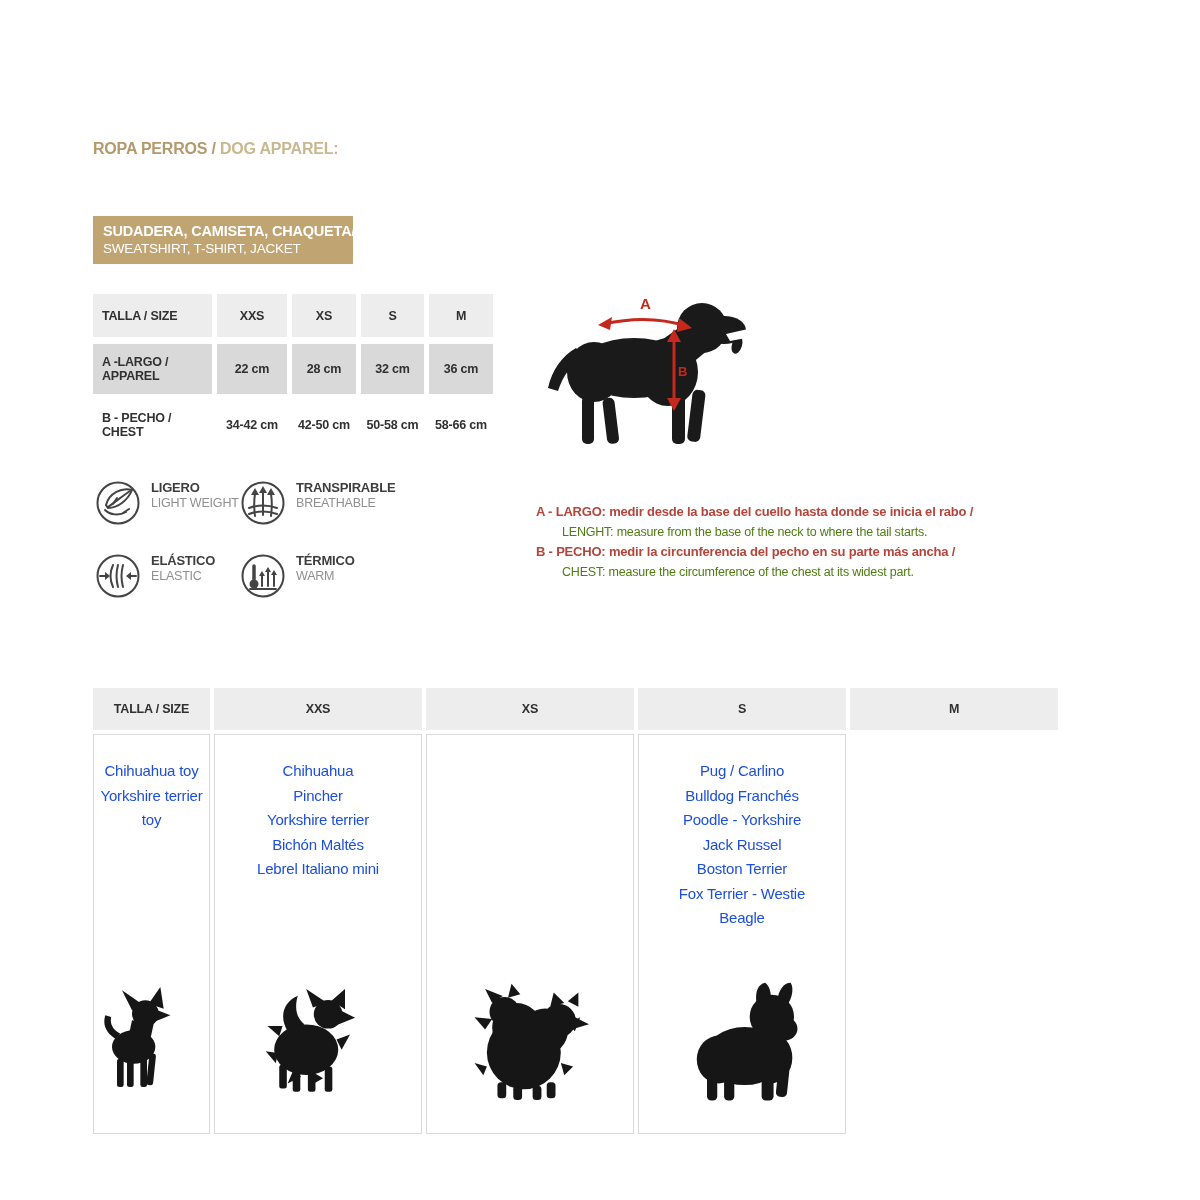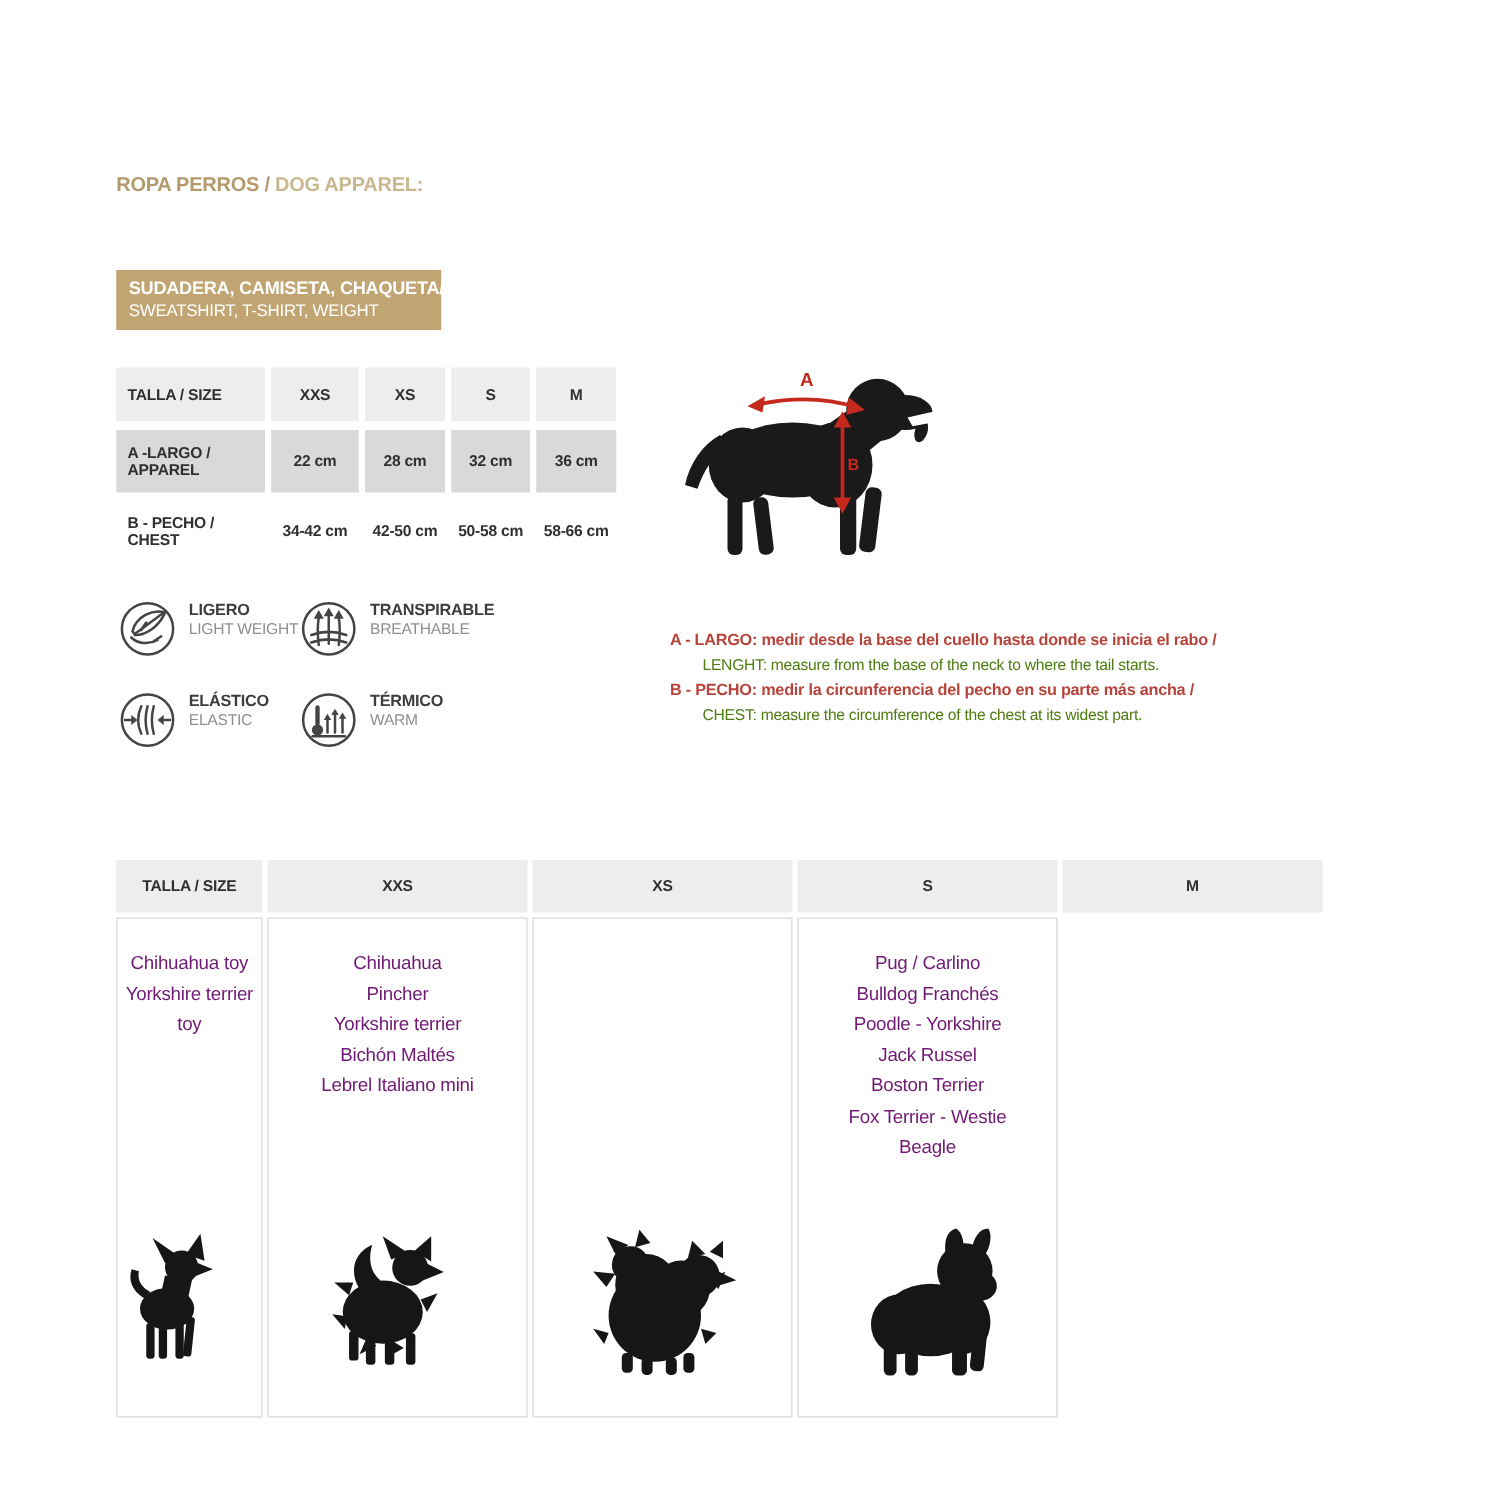--- a/index.html
+++ b/index.html
@@ -64,41 +64,41 @@
     font-size:12.5px; font-weight:bold; }
   .breed-body {
     position:absolute; left:93px; top:734px;
     display:grid; grid-template-columns:117px 208px 208px 208px 208px;
     grid-template-rows:400px; column-gap:4px;
   }
   .breed-body .cell { border:1px solid #d9d9d9; background:#fff; position:relative; }
   .raza-cell { display:flex; flex-direction:column; align-items:center; justify-content:center;
     font-size:16px; font-weight:bold; line-height:27px; }
   .breed-list { padding-top:24px; text-align:center; }
-  .breed-line { font-size:15px; line-height:24.5px; color:#701a75; }
+  .breed-line { font-size:15px; line-height:24.5px; color:#1d4ed8; }
   .dog-sil { position:absolute; left:50%; transform:translateX(-50%); }
   .dog-xxs { width:100px; bottom:38px; }
   .dog-xs  { width:118px; bottom:34px; }
   .dog-s   { width:132px; bottom:28px; }
   .dog-m   { width:128px; bottom:28px; }
   svg { display:block; }
 </style>
 </head>
 <body>
 
 <div class="page">
 
 
   <div class="subtitle">
     <span class="es">ROPA PERROS / </span><span class="en">DOG APPAREL:</span>
   </div>
 
   <div class="cat-box">
     <div class="l1">SUDADERA, CAMISETA, CHAQUETA/</div>
-    <div class="l2">SWEATSHIRT, T-SHIRT, WEIGHT</div>
+    <div class="l2">SWEATSHIRT, T-SHIRT, JACKET</div>
   </div>
 
   <div class="size-table">
     <div class="cell hdr label">TALLA /  SIZE</div>
     <div class="cell hdr">XXS</div>
     <div class="cell hdr">XS</div>
     <div class="cell hdr">S</div>
     <div class="cell hdr">M</div>
 
     <div class="cell rowA label">A -LARGO / APPAREL</div>

